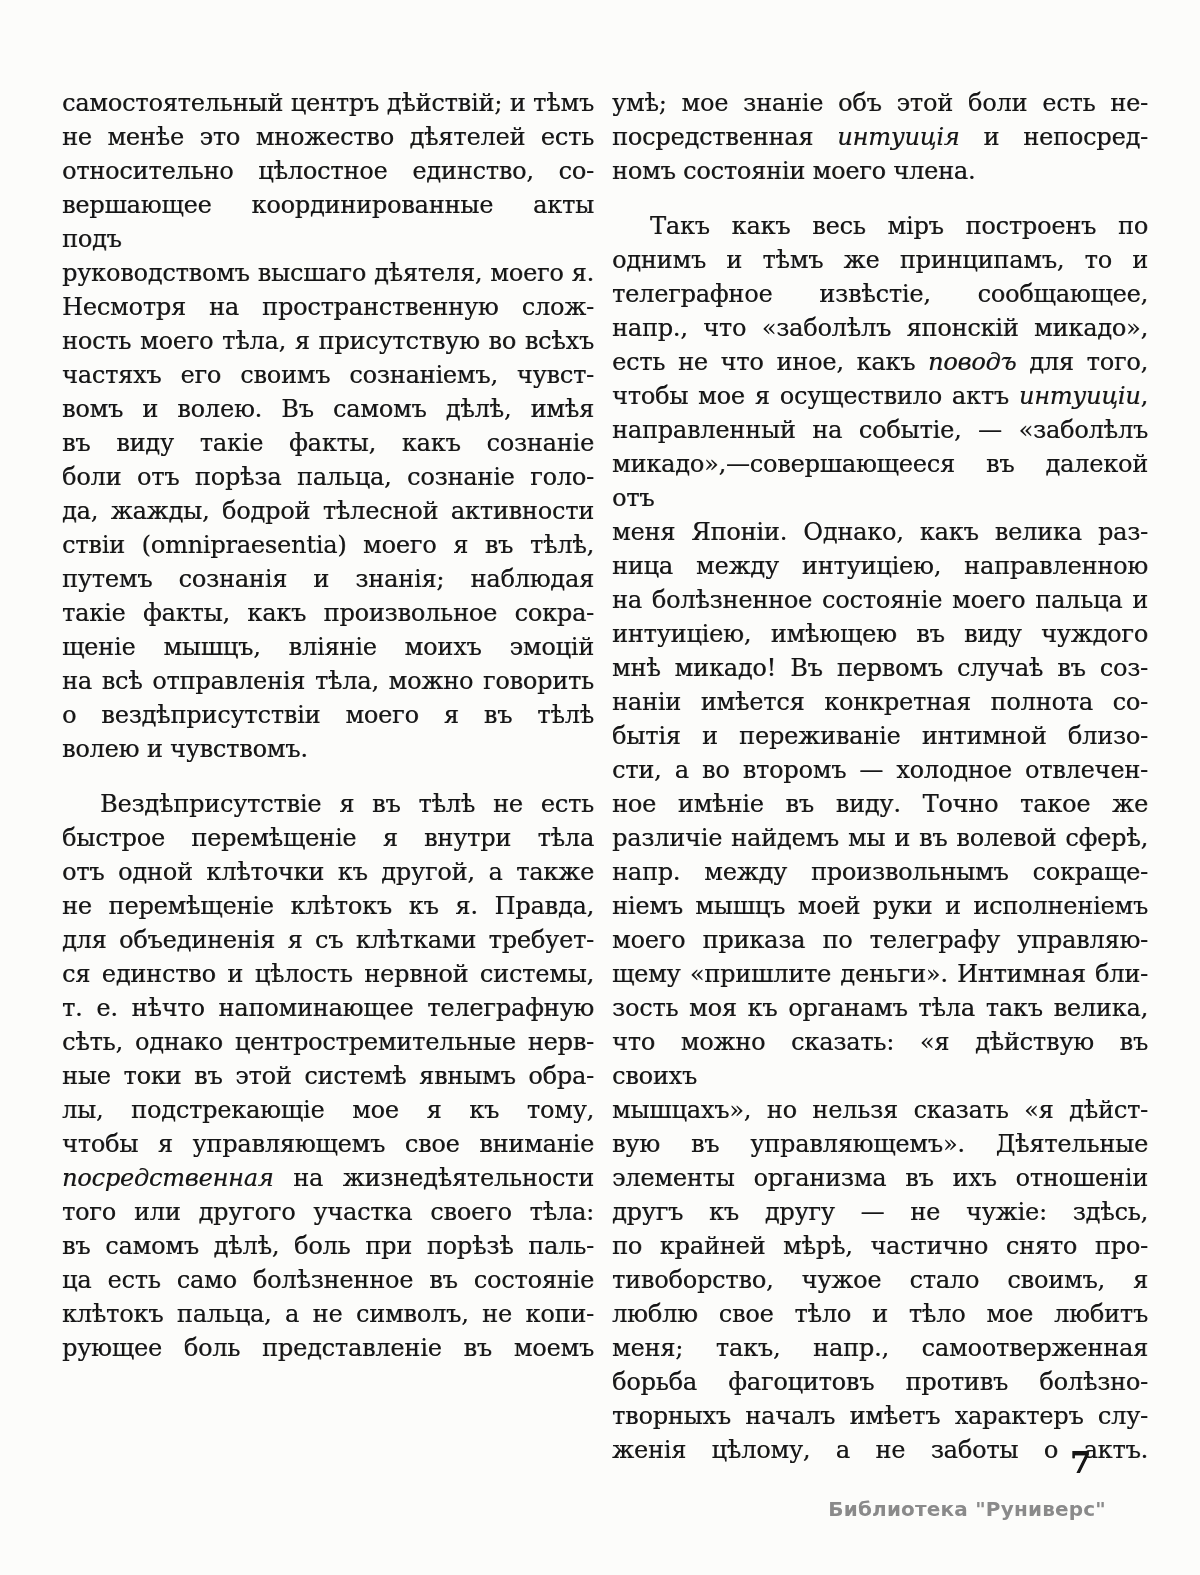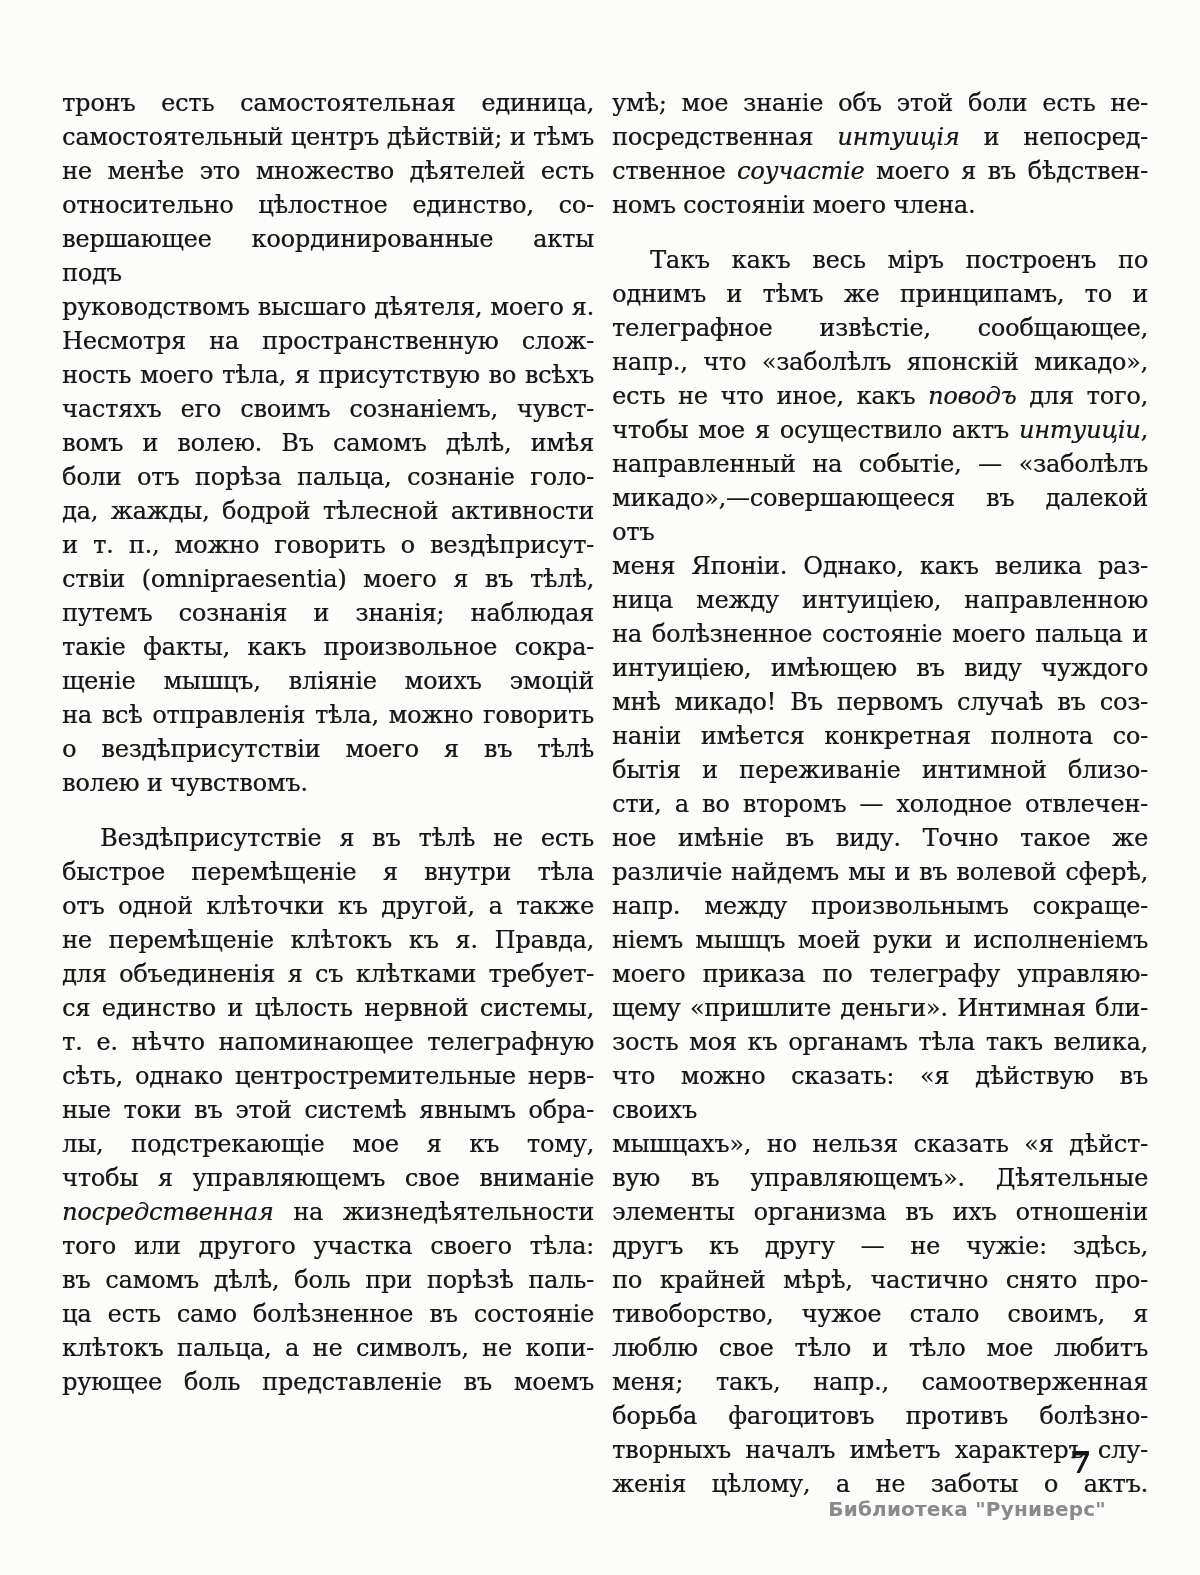--- a/index.html
+++ b/index.html
@@ -49,33 +49,32 @@
     color: #8a8a8a;
     letter-spacing: 0.2px;
     text-shadow: none;
   }
 </style>
 </head>
 <body>
 
 <div class="column col-left">
     <div class="para">
-      <div class="line"><span>тронъ есть самостоятельная единица,</span></div>
       <div class="line"><span>самостоятельный центръ дѣйствій; и тѣмъ</span></div>
       <div class="line"><span>не менѣе это множество дѣятелей есть</span></div>
       <div class="line"><span>относительно цѣлостное единство, со-</span></div>
       <div class="line"><span>вершающее координированные акты подъ</span></div>
       <div class="line"><span>руководствомъ высшаго дѣятеля, моего я.</span></div>
       <div class="line"><span>Несмотря на пространственную слож-</span></div>
       <div class="line"><span>ность моего тѣла, я присутствую во всѣхъ</span></div>
       <div class="line"><span>частяхъ его своимъ сознаніемъ, чувст-</span></div>
       <div class="line"><span>вомъ и волею. Въ самомъ дѣлѣ, имѣя</span></div>
+      <div class="line"><span>въ виду такіе факты, какъ сознаніе</span></div>
       <div class="line"><span>боли отъ порѣза пальца, сознаніе голо-</span></div>
       <div class="line"><span>да, жажды, бодрой тѣлесной активности</span></div>
-      <div class="line"><span>и т. п., можно говорить о вездѣприсут-</span></div>
       <div class="line"><span>ствіи (omnipraesentia) моего я въ тѣлѣ,</span></div>
       <div class="line"><span>путемъ сознанія и знанія; наблюдая</span></div>
       <div class="line"><span>такіе факты, какъ произвольное сокра-</span></div>
       <div class="line"><span>щеніе мышцъ, вліяніе моихъ эмоцій</span></div>
       <div class="line"><span>на всѣ отправленія тѣла, можно говорить</span></div>
       <div class="line"><span>о вездѣприсутствіи моего я въ тѣлѣ</span></div>
       <div class="line flush"><span>волею и чувствомъ.</span></div>
     </div>
     <div class="para indent">
       <div class="line"><span>Вездѣприсутствіе я въ тѣлѣ не есть</span></div>
@@ -95,21 +94,20 @@
       <div class="line"><span>ца есть само болѣзненное въ состояніе</span></div>
       <div class="line"><span>клѣтокъ пальца, а не символъ, не копи-</span></div>
       <div class="line"><span>рующее боль представленіе въ моемъ</span></div>
     </div>
   </div>
 
 <div class="column col-right">
     <div class="para">
       <div class="line"><span>умѣ; мое знаніе объ этой боли есть не-</span></div>
       <div class="line"><span>посредственная </span><span class="it">интуиція</span><span> и непосред-</span></div>
-      <div class="line"><span>ственное </span><span class="it">соучастіе</span><span> моего я въ бѣдствен-</span></div>
       <div class="line flush"><span>номъ состояніи моего члена.</span></div>
     </div>
     <div class="para indent">
       <div class="line"><span>Такъ какъ весь міръ построенъ по</span></div>
       <div class="line"><span>однимъ и тѣмъ же принципамъ, то и</span></div>
       <div class="line"><span>телеграфное извѣстіе, сообщающее,</span></div>
       <div class="line"><span>напр., что «заболѣлъ японскій микадо»,</span></div>
       <div class="line"><span>есть не что иное, какъ </span><span class="it">поводъ</span><span> для того,</span></div>
       <div class="line"><span>чтобы мое я осуществило актъ </span><span class="it">интуиціи</span><span>,</span></div>
       <div class="line"><span>направленный на событіе, — «заболѣлъ</span></div>

